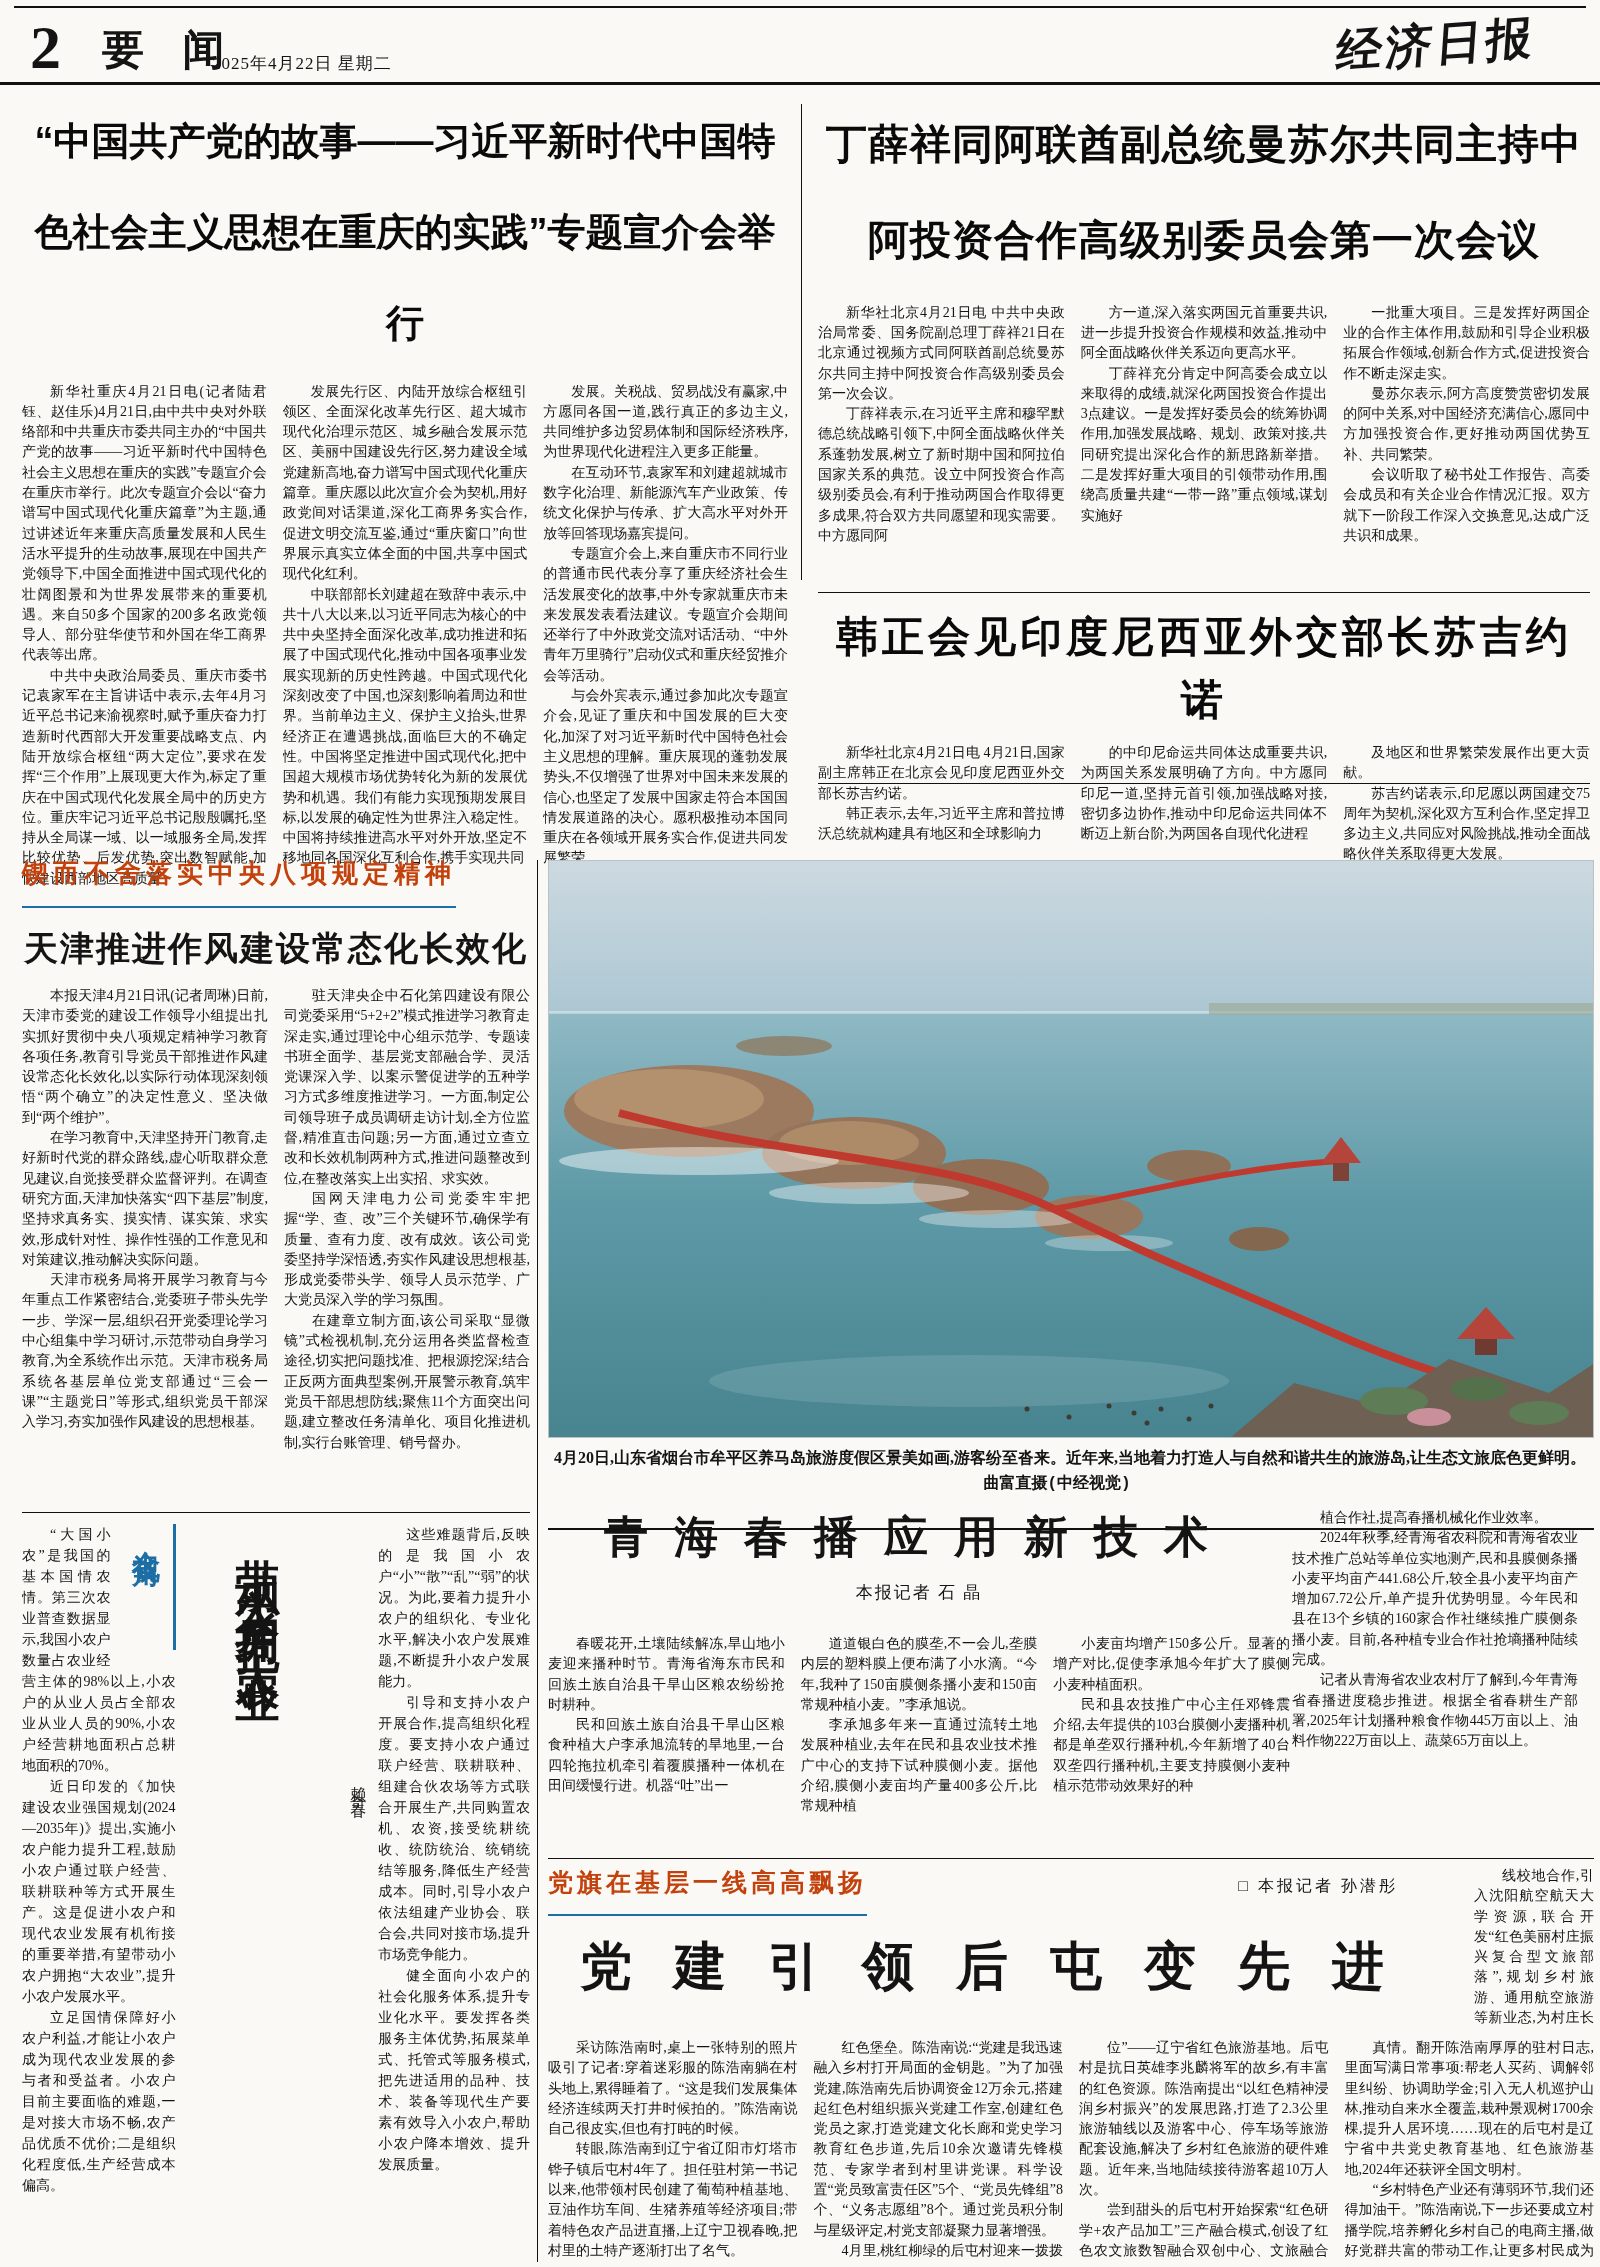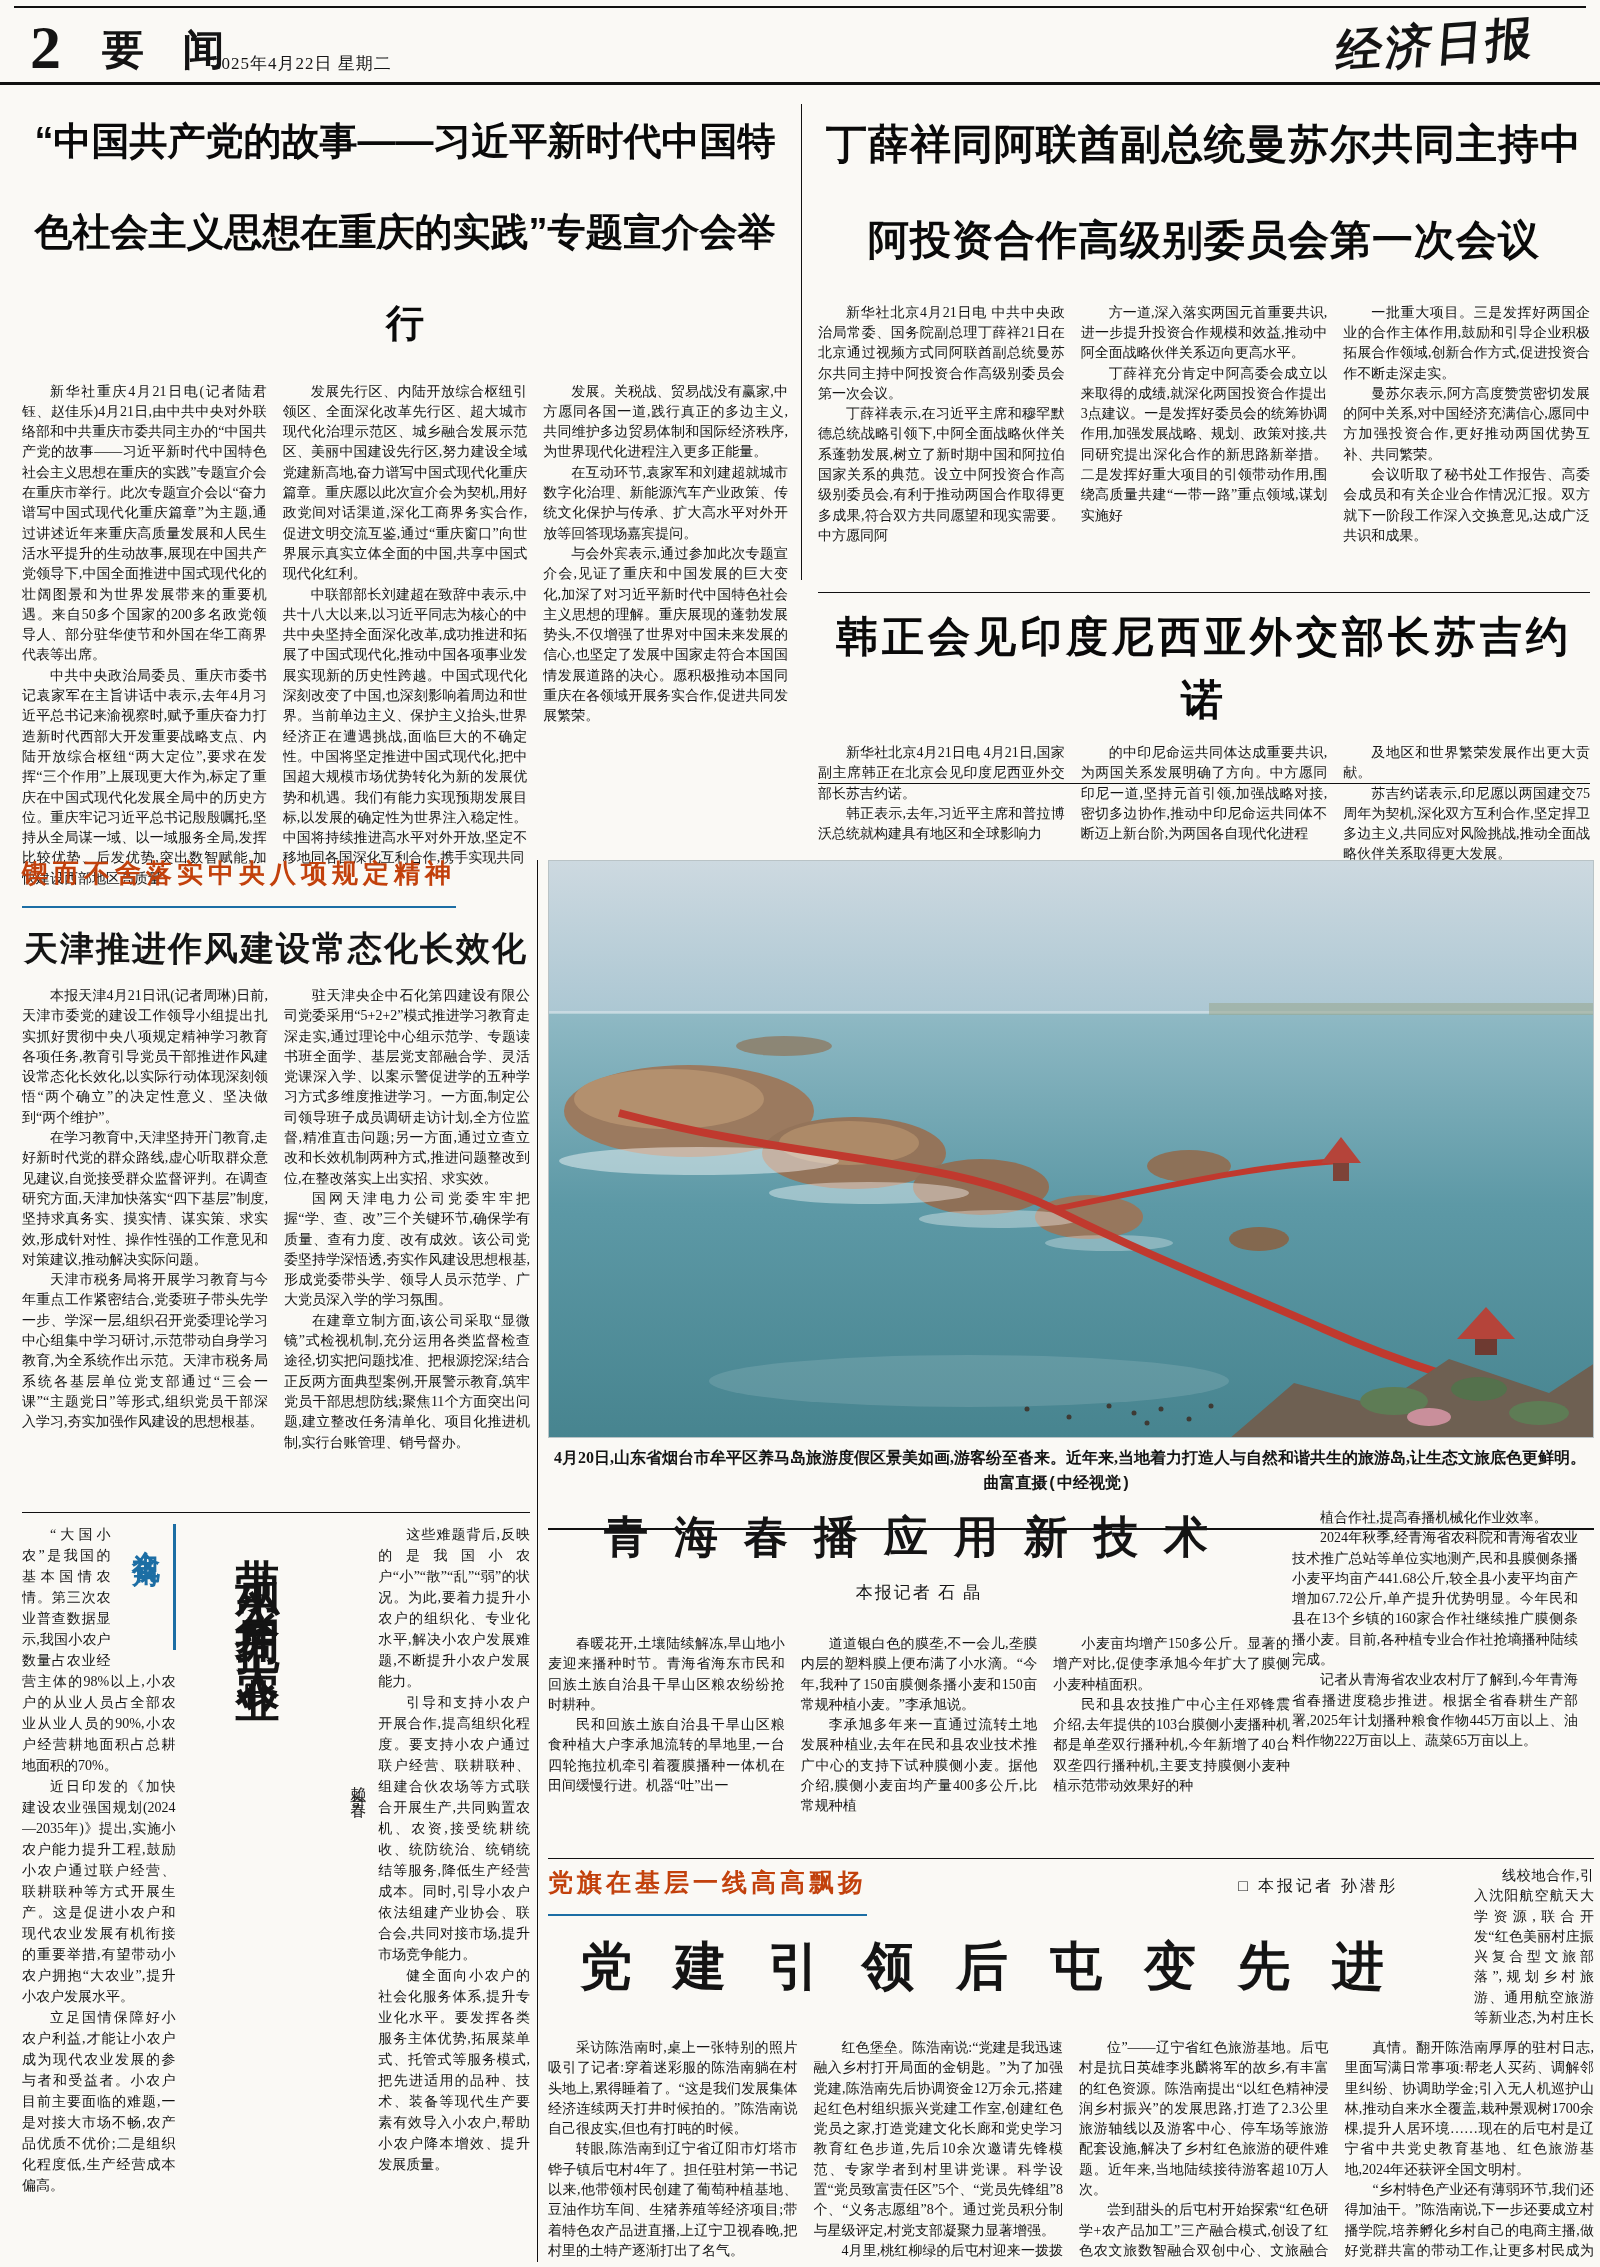--- a/index.html
+++ b/index.html
@@ -95,20 +95,21 @@
           <p>新华社重庆4月21日电(记者陆君钰、赵佳乐)4月21日,由中共中央对外联络部和中共重庆市委共同主办的“中国共产党的故事——习近平新时代中国特色社会主义思想在重庆的实践”专题宣介会在重庆市举行。此次专题宣介会以“奋力谱写中国式现代化重庆篇章”为主题,通过讲述近年来重庆高质量发展和人民生活水平提升的生动故事,展现在中国共产党领导下,中国全面推进中国式现代化的壮阔图景和为世界发展带来的重要机遇。来自50多个国家的200多名政党领导人、部分驻华使节和外国在华工商界代表等出席。</p>
           <p>中共中央政治局委员、重庆市委书记袁家军在主旨讲话中表示,去年4月习近平总书记来渝视察时,赋予重庆奋力打造新时代西部大开发重要战略支点、内陆开放综合枢纽“两大定位”,要求在发挥“三个作用”上展现更大作为,标定了重庆在中国式现代化发展全局中的历史方位。重庆牢记习近平总书记殷殷嘱托,坚持从全局谋一域、以一域服务全局,发挥比较优势、后发优势,突出数智赋能,加快建设西部地区高质量</p>
         </div>
       <div class="col">
           <p>发展先行区、内陆开放综合枢纽引领区、全面深化改革先行区、超大城市现代化治理示范区、城乡融合发展示范区、美丽中国建设先行区,努力建设全域党建新高地,奋力谱写中国式现代化重庆篇章。重庆愿以此次宣介会为契机,用好政党间对话渠道,深化工商界务实合作,促进文明交流互鉴,通过“重庆窗口”向世界展示真实立体全面的中国,共享中国式现代化红利。</p>
           <p>中联部部长刘建超在致辞中表示,中共十八大以来,以习近平同志为核心的中共中央坚持全面深化改革,成功推进和拓展了中国式现代化,推动中国各项事业发展实现新的历史性跨越。中国式现代化深刻改变了中国,也深刻影响着周边和世界。当前单边主义、保护主义抬头,世界经济正在遭遇挑战,面临巨大的不确定性。中国将坚定推进中国式现代化,把中国超大规模市场优势转化为新的发展优势和机遇。我们有能力实现预期发展目标,以发展的确定性为世界注入稳定性。中国将持续推进高水平对外开放,坚定不移地同各国深化互利合作,携手实现共同</p>
         </div>
       <div class="col">
           <p>发展。关税战、贸易战没有赢家,中方愿同各国一道,践行真正的多边主义,共同维护多边贸易体制和国际经济秩序,为世界现代化进程注入更多正能量。</p>
           <p>在互动环节,袁家军和刘建超就城市数字化治理、新能源汽车产业政策、传统文化保护与传承、扩大高水平对外开放等回答现场嘉宾提问。</p>
+          <p>专题宣介会上,来自重庆市不同行业的普通市民代表分享了重庆经济社会生活发展变化的故事,中外专家就重庆市未来发展发表看法建议。专题宣介会期间还举行了中外政党交流对话活动、“中外青年万里骑行”启动仪式和重庆经贸推介会等活动。</p>
           <p>与会外宾表示,通过参加此次专题宣介会,见证了重庆和中国发展的巨大变化,加深了对习近平新时代中国特色社会主义思想的理解。重庆展现的蓬勃发展势头,不仅增强了世界对中国未来发展的信心,也坚定了发展中国家走符合本国国情发展道路的决心。愿积极推动本国同重庆在各领域开展务实合作,促进共同发展繁荣。</p>
         </div>
     </div>
   </div>
 
   <div class="rule" id="vdiv1"></div>
 
   <div id="art2">
     <div class="h-sans hl">丁薛祥同阿联酋副总统曼苏尔共同主持中阿投资合作高级别委员会第一次会议</div>
     <div class="cols">

